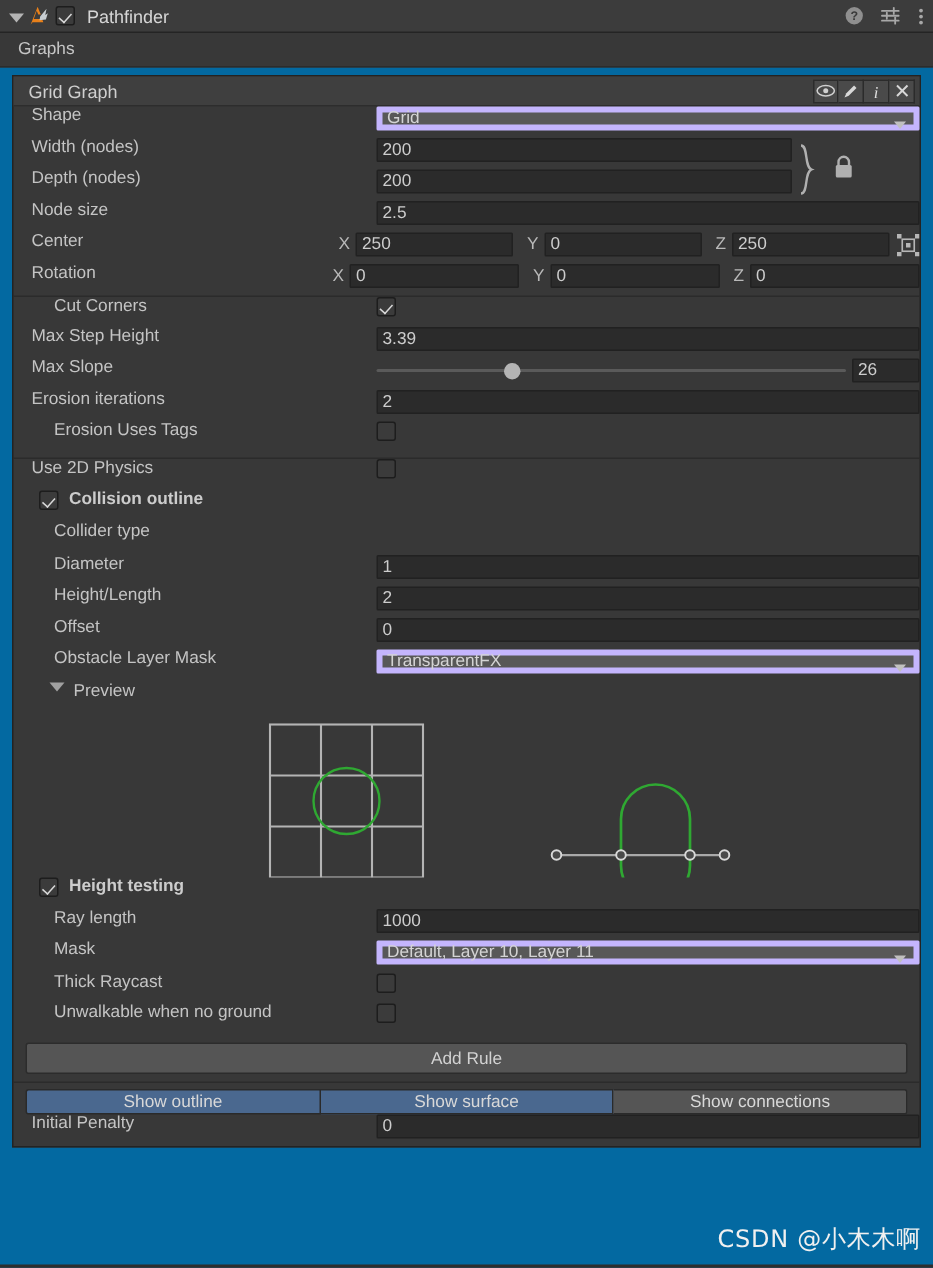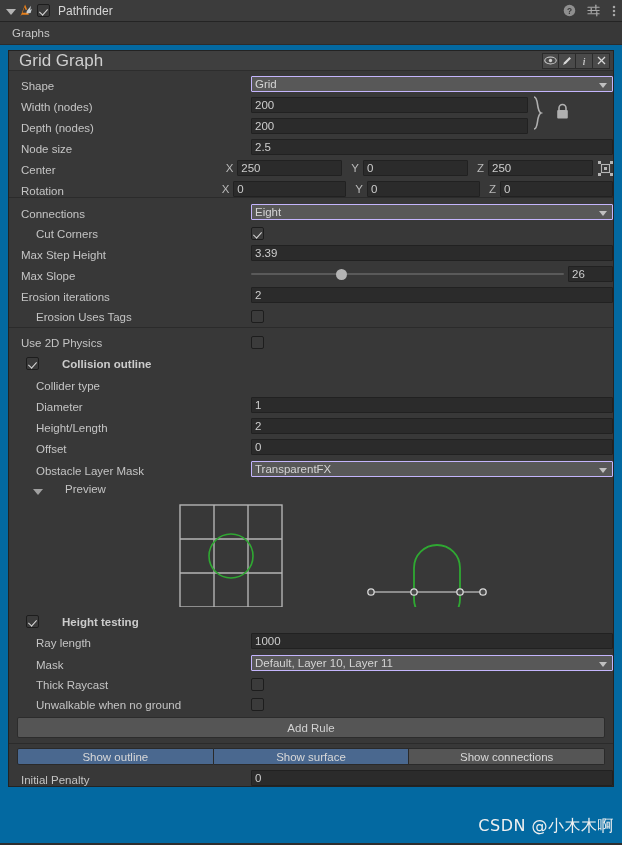--- a/index.html
+++ b/index.html
@@ -54,46 +54,46 @@
   
   .graph-panel {
     margin: 5px 8px 0 8px;
     border:1px solid #232323;
     background:#383838;
   }
   .graph-titlebar {
     height:20px; background:#3f3f3f; display:flex; align-items:center;
     padding-left:10px; border-bottom:1px solid #2d2d2d;
   }
-  .graph-title { font-size:17px; color:#cfcfcf; }
+  .graph-title { font-size:12px; color:#cfcfcf; }
   .gt-icons { margin-left:auto; display:flex; padding-right:3px; }
   .gt-btn {
     width:17px; height:16px; background:#4a4a4a;
     border:1px solid #2b2b2b; border-left-width:0;
     display:flex; align-items:center; justify-content:center;
   }
   .gt-btn:first-child { border-left-width:1px; }
 
   
-  .row { display:flex; align-items:flex-end; height:20px; padding-left:12px;gap:16px; }
+  .row { display:flex; align-items:flex-start; height:20px; padding-left:12px; }
   .lbl { color:#c4c4c4; font-size:11.5px; white-space:nowrap; }
   .lbl.i1 { padding-left:15px; }
   .lbl.bold { font-weight:bold; color:#cccccc; }
   .ctrl { margin-left:auto; display:flex; align-items:center; }
 
   
   .field {
     background:#2b2b2b; border:1px solid #212121;
     height:16px; display:flex; align-items:center;
     padding:0 3px; color:#cdcdcd; font-size:11.5px;
     border-radius:1px;
   }
   
   .popup {
-    background:#585858; border:1px solid #c4b5fd;
+    background:#585858; border:4px solid #c4b5fd;
     height:16px; display:flex; align-items:center;
     padding:0 3px; color:#d4d4d4; font-size:11.5px;
     position:relative; border-radius:1px;
   }
   .popup .arr {
     position:absolute; right:5px; top:6px;
     border-left:4px solid transparent; border-right:4px solid transparent;
     border-top:5px solid #c0c0c0;
   }
   .sepfull { height:1px; background:#2b2b2b; }
@@ -301,29 +301,20 @@
         </div>
         <span class="ax">Z</span>
         <div class="field" style="width:113px;">
           <span>0</span>
         </div>
       </div>
     </div>
 
     <div class="sepfull"></div>
 
-    <div class="row" style="height:22px;">
-      <span class="lbl">Connections</span>
-      <div class="ctrl">
-        <div class="popup" style="width:362px;">
-          <span>Eight</span>
-          <span class="arr"></span>
-        </div>
-      </div>
-    </div>
 
     <div class="row">
       <span class="lbl i1">Cut Corners</span>
       <div class="ctrl" style="width:362px;">
         <div class="cb on"></div>
       </div>
     </div>
 
     <div class="row" style="height:21px;">
       <span class="lbl">Max Step Height</span>

